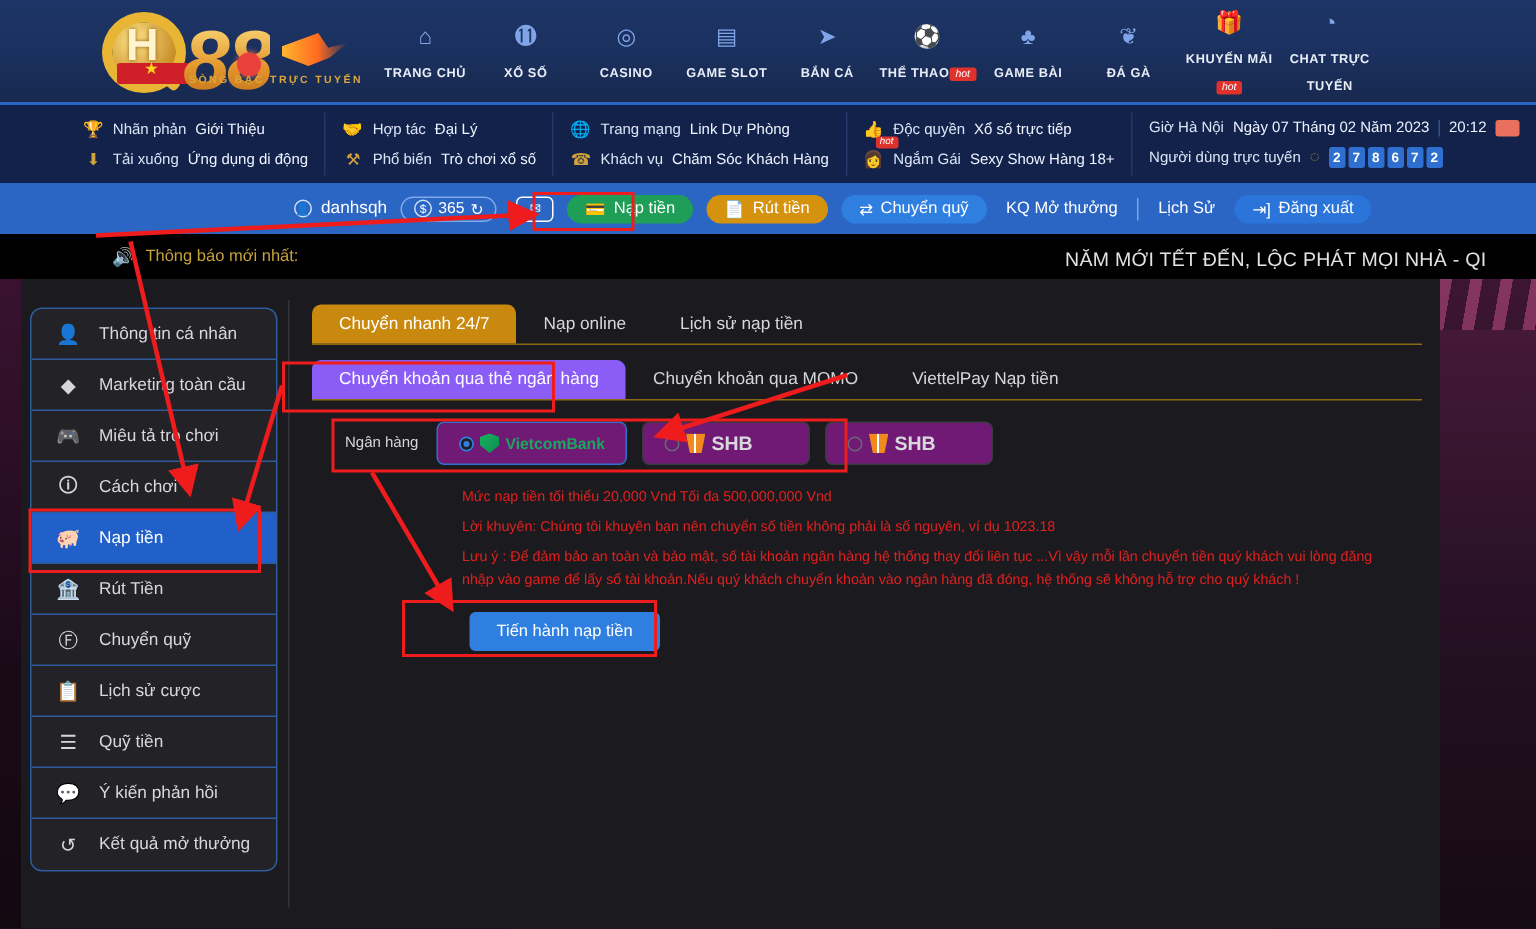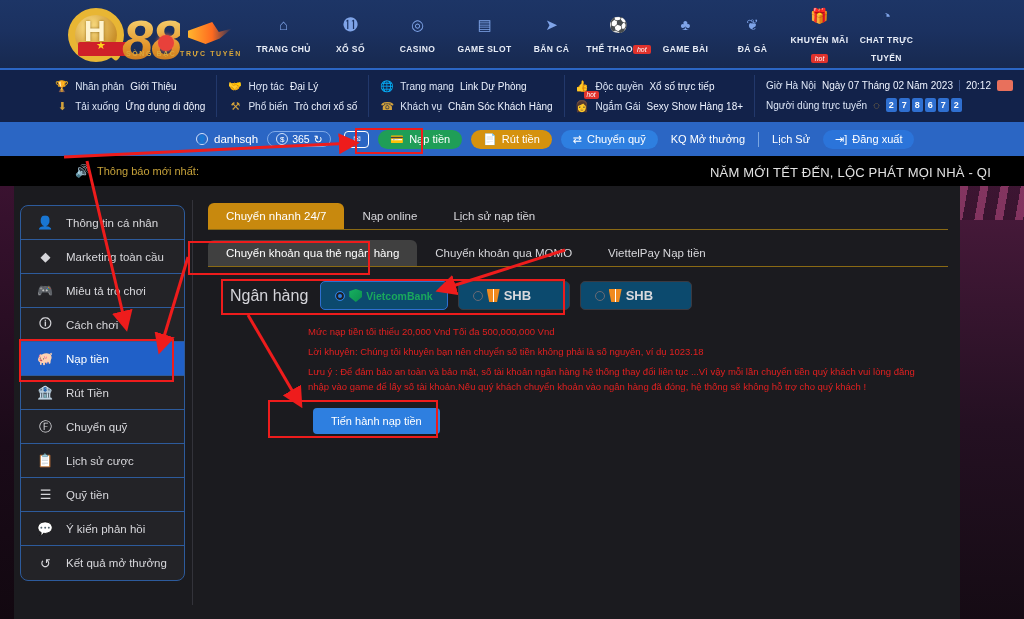--- a/index.html
+++ b/index.html
@@ -217,30 +217,30 @@
     white-space:nowrap;
   }
   .tab.on{
     background:#c8890e; color:#fff; border-radius:6px 6px 0 0; font-weight:normal;
   }
   .tabs2{
     display:flex; align-items:flex-end; height:30px; margin-top:7px;
     border-bottom:1px solid #8a6a14;
   }
   .tab2{ font-size:11.5px; color:#d7d7db; padding:7px 18px; cursor:pointer; white-space:nowrap;}
-  .tab2.on{ background:#404040; color:#fff; border-radius:6px 6px 0 0; }
+  .tab2.on{ background:#8b5cf6; color:#fff; border-radius:6px 6px 0 0; }
 
   .bankrow{
     display:flex; align-items:center; gap:12px; margin-top:14px; padding-left:22px;
   }
-  .bklabel{ font-size:16px; color:#d5d5da;text-align:right; }
+  .bklabel{ font-size:10px; color:#d5d5da;text-align:right; }
   .bkopt{
     display:flex; align-items:center; gap:4px;
     border:1px solid #3a3a42; border-radius:5px; padding:6px 14px;
-    font-size:11px; color:#cfcfd4; cursor:pointer; background:#0c4a6e;
+    font-size:11px; color:#cfcfd4; cursor:pointer; background:#701a75;
     min-width:112px;
   }
   .bkopt.sel{ border-color:#2e6fd0; }
   .radio{
     width:10px;height:10px;border-radius:50%;border:1.5px solid #6a6a74;
     display:inline-block; flex:none;
   }
   .radio.on{ border-color:#2e7fe0; background:#2e7fe0; box-shadow:inset 0 0 0 2px #1f1f24;}
   .bklogo-vcb{
     width:13px;height:13px;

